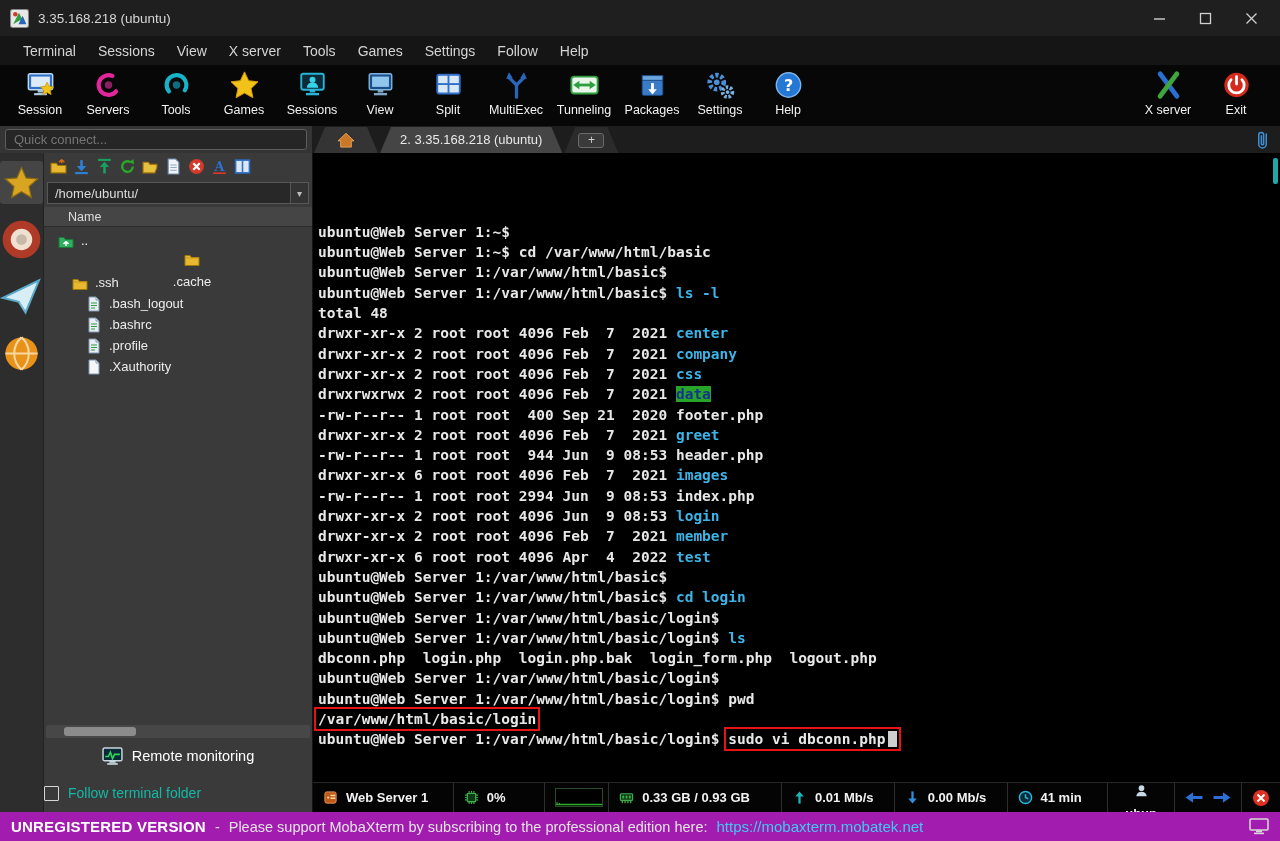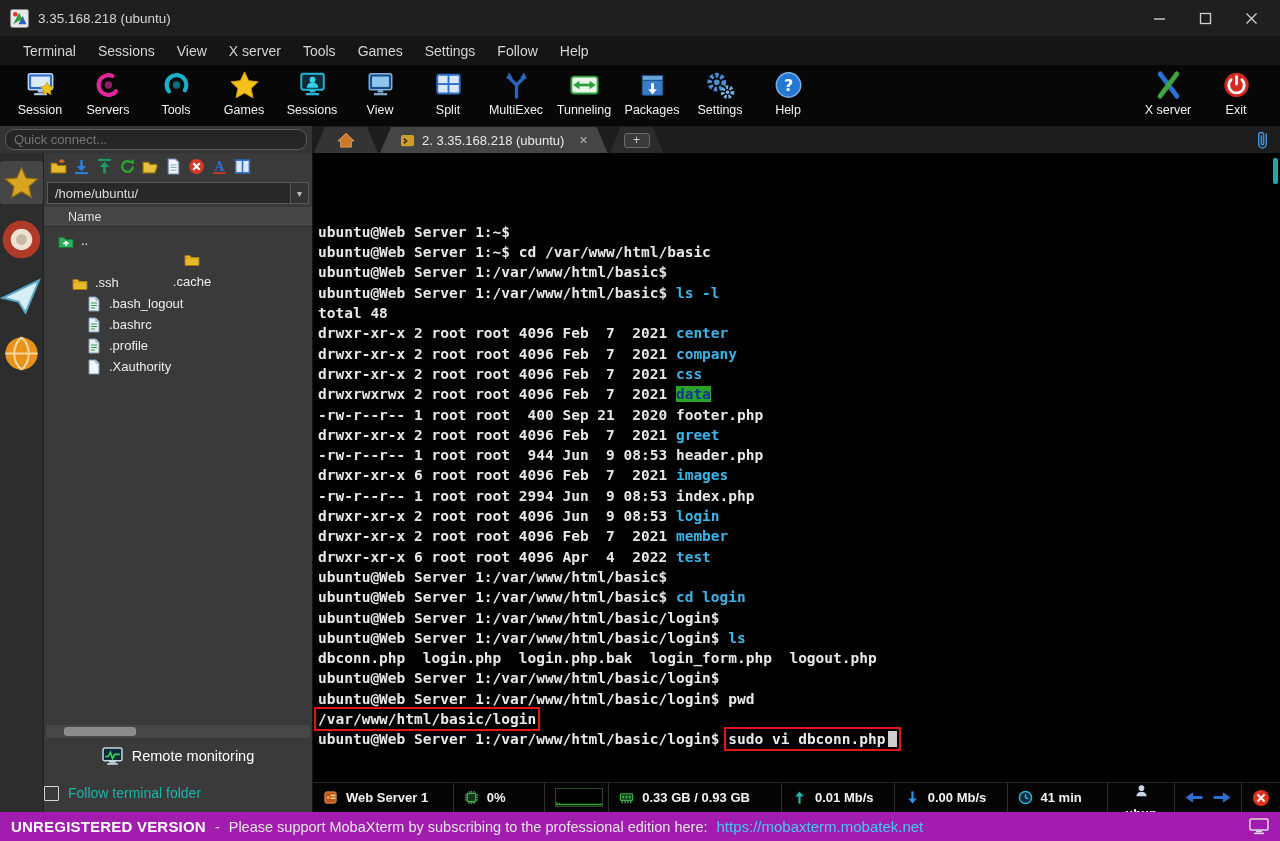--- a/index.html
+++ b/index.html
@@ -23,23 +23,23 @@
   .toolbar { height:61px; background:#070707; display:flex; align-items:flex-start; padding:5px 10px 2px 6px; flex:0 0 auto; }
   .tb-group { display:flex; }
   .tb-right { margin-left:auto; }
   .tb-item { width:68px; display:flex; flex-direction:column; align-items:center; gap:3px; cursor:default; }
   .tb-item .ic { width:31px; height:30px; }
   .tb-label { color:#f2f2f2; font-size:12.5px; white-space:nowrap; }
 
   
   .subrow { height:27px; display:flex; flex:0 0 auto; background:#1d1d1d; position:relative; }
   .qc-wrap { width:312px; background:#343434; display:flex; align-items:center; padding:0 5px; flex:0 0 auto; }
-  .qc-input { width:100%; height:21px; background:#262626; border:1px solid #5c5c5c; border-radius:9px; color:#c4c4c4; font-size:13px; padding:0 8px; outline:none; font-family:"Liberation Sans",sans-serif; }
+  .qc-input { width:100%; height:21px; background:#262626; border:1px solid #5c5c5c; border-radius:3px; color:#c4c4c4; font-size:13px; padding:0 8px; outline:none; font-family:"Liberation Sans",sans-serif; }
   .tabbar { flex:1; display:flex; align-items:flex-end; padding-left:2px; }
-  .tab { clip-path: polygon(11px 0, calc(100% - 11px) 0, 100% 100%, 0 100%); height:26px; display:flex; align-items:center; justify-content:center; }
+  .tab { clip-path: polygon(11px 0, calc(100% - 11px) 0, 100% 100%, 0 100%); height:26px; display:flex; align-items:center; justify-content:center;flex-direction:column; }
   .tab-home { width:64px; background:#343434; }
   .tab-home .ic { width:18px; height:16px; }
   .tab-active { background:#454545; padding:0 20px; gap:7px; margin-left:2px; }
   .tab-active .ic { width:15px; height:15px; }
   .tab-label { color:#e9e9e9; font-size:13px; white-space:nowrap; }
   .tab-close { color:#b8b8b8; font-size:14px; margin-left:8px; }
   .tab-plus { width:54px; background:#2b2b2b; margin-left:2px; }
   .plus-box { width:26px; height:15px; border:1px solid #6a6a6a; border-radius:3px; background:#3a3a3a; color:#cfcfcf; font-size:12px; line-height:13px; text-align:center; }
   .paperclip { position:absolute; right:10px; top:3px; width:15px; height:21px; }
 

